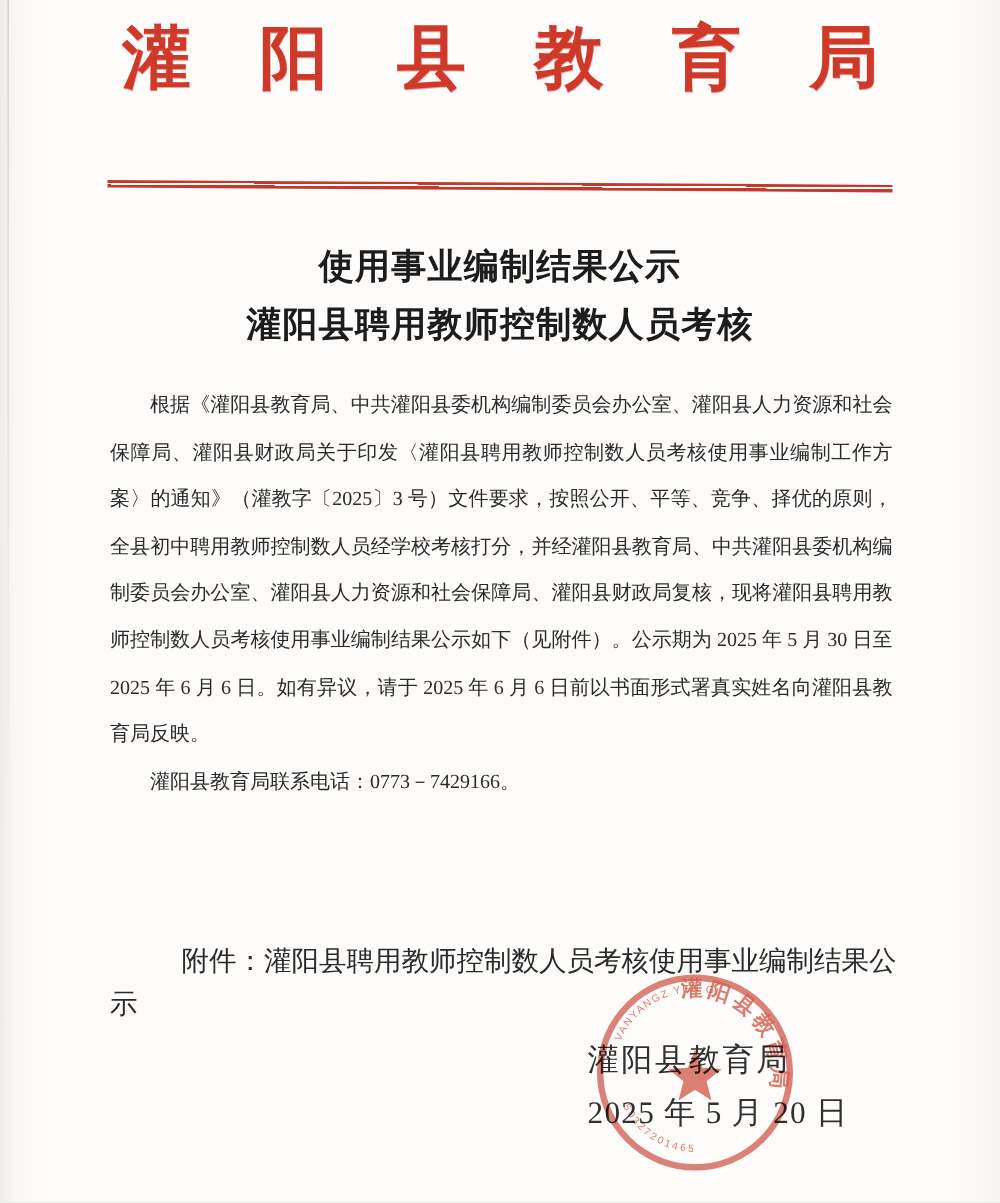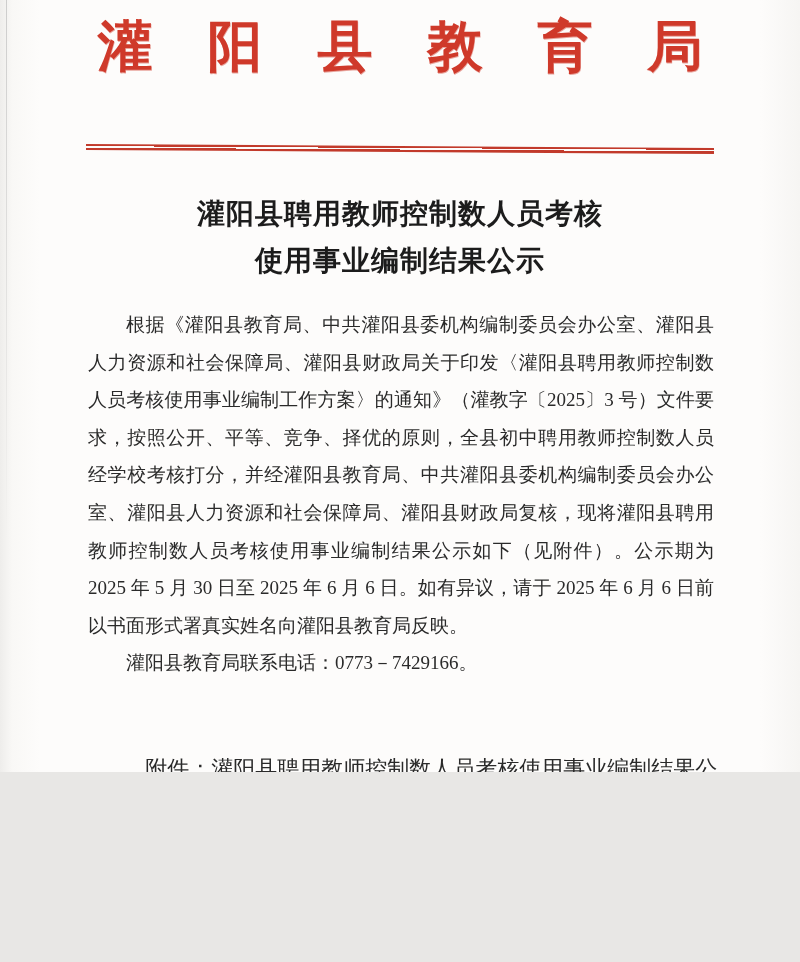--- a/index.html
+++ b/index.html
@@ -4,21 +4,21 @@
 <style>
   html, body {
     margin: 0;
     padding: 0;
     background: #e8e7e5;
     font-family: "Liberation Serif", "DejaVu Serif", serif;
   }
   .page {
     position: relative;
     width: 800px;
-    height: 772px;
+    height: 962px;
     margin: 0 auto;
     background: linear-gradient(90deg, #eeedeb 0px, #f9f8f6 12px, #fdfcfb 40px, #fdfcfb 760px, #f6f5f3 800px);
     overflow: hidden;
     color: #262626;
   }
   .scan-edge {
     position: absolute;
     left: 6px; top: 0;
     width: 1px; height: 70%;
     background: linear-gradient(#bdbdbd, rgba(189,189,189,0));
@@ -54,21 +54,21 @@
     line-height: 47px;
     font-weight: bold;
     color: #1c1c1c;
     letter-spacing: 1px;
   }
   
   .body-block {
     position: absolute;
     top: 306px; left: 88px;
     width: 626px;
-    font-size: 19px;
+    font-size: 16px;
     line-height: 37.6px;
     text-align: justify;
     color: #2a2a2a;
   }
   .body-block p { margin: 0; text-indent: 2em; }
   .attachment-line {
     position: absolute;
     top: 740px; left: 88px;
     width: 640px;
     font-size: 22px;
@@ -103,22 +103,22 @@
 
   <div class="scan-edge"></div>
 
   <div class="header-title">
     <span>灌阳县教育局</span>
   </div>
 
   <div class="red-rule"></div>
 
   <div class="doc-title">
+    <div>使用事业编制结果公示</div>
     <div>灌阳县聘用教师控制数人员考核</div>
-    <div>使用事业编制结果公示</div>
   </div>
 
   <div class="body-block">
     <p>根据《灌阳县教育局、中共灌阳县委机构编制委员会办公室、灌阳县人力资源和社会保障局、灌阳县财政局关于印发〈灌阳县聘用教师控制数人员考核使用事业编制工作方案〉的通知》（灌教字〔2025〕3 号）文件要求，按照公开、平等、竞争、择优的原则，全县初中聘用教师控制数人员经学校考核打分，并经灌阳县教育局、中共灌阳县委机构编制委员会办公室、灌阳县人力资源和社会保障局、灌阳县财政局复核，现将灌阳县聘用教师控制数人员考核使用事业编制结果公示如下（见附件）。公示期为 2025 年 5 月 30 日至 2025 年 6 月 6 日。如有异议，请于 2025 年 6 月 6 日前以书面形式署真实姓名向灌阳县教育局反映。</p>
     <p>灌阳县教育局联系电话：0773－7429166。</p>
   </div>
 
   <div class="attachment-line">附件：灌阳县聘用教师控制数人员考核使用事业编制结果公示</div>
 
   <div class="signature-block">

